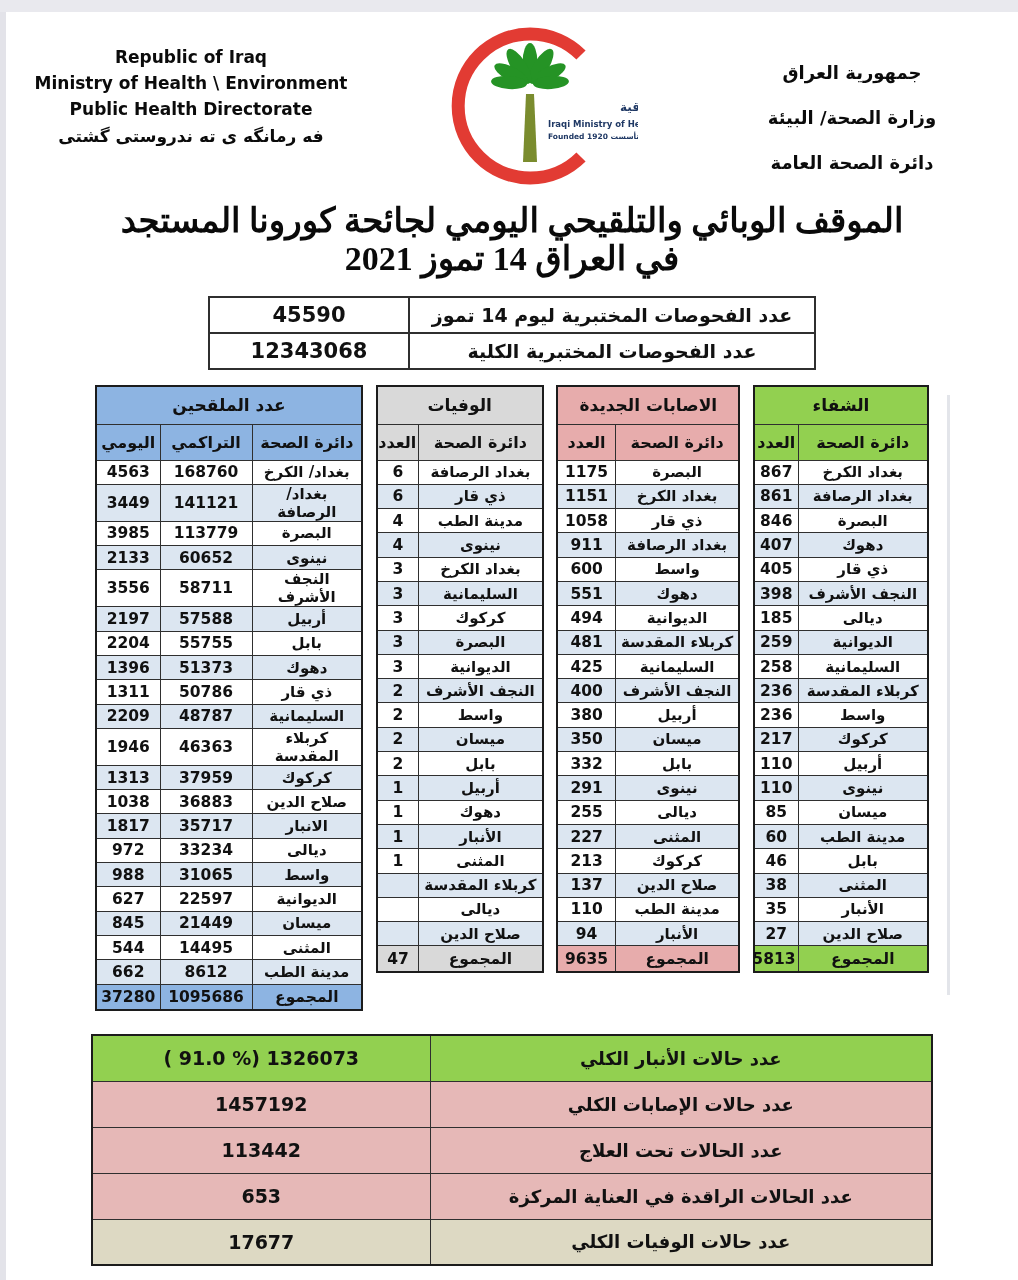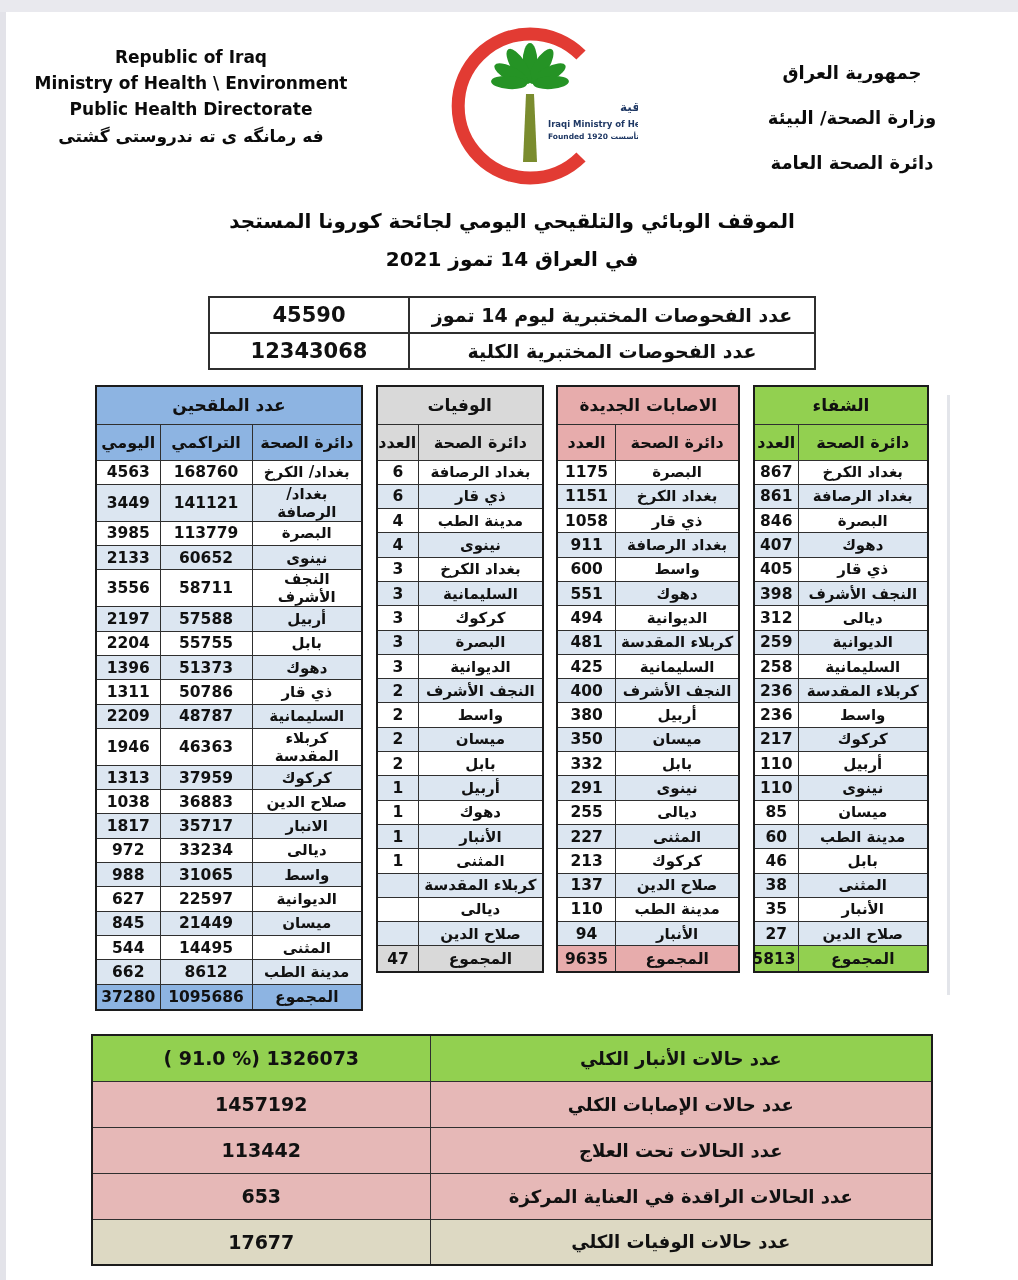--- a/index.html
+++ b/index.html
@@ -13,21 +13,21 @@
   body{font-family:"DejaVu Sans",sans-serif;font-weight:700;color:#111;}
   .page{position:relative;width:1018px;height:1280px;background:#fff;margin:12px auto;
         border-left:6px solid #e3e3e9;border-bottom:9px solid #e6e6ec;overflow:hidden;}
   
   .topbar{display:flex;justify-content:space-between;align-items:flex-start;padding:14px 26px 0 20px;}
   .en-block{width:330px;text-align:center;padding-top:18px;font-size:17px;line-height:26px;color:#0b0b0b;}
   .en-block .ku{font-size:17px;line-height:28px;}
   .ar-block{width:280px;text-align:center;padding-top:24px;font-size:18px;line-height:45px;color:#0b0b0b;}
   .logo{width:208px;height:162px;position:relative;flex:0 0 auto;}
   
-  .title{margin-top:14px;text-align:center;font-size:20px;line-height:38px;color:#0a0a0a;}
+  .title{margin-top:14px;text-align:center;font-size:34px;line-height:38px;color:#0a0a0a;font-family:Liberation Serif, serif;}
   
   table{border-collapse:collapse;table-layout:fixed;}
   .tests{width:606px;margin:18px auto 0;direction:rtl;border:2.5px solid #1c1c1c;}
   .tests td{border:2px solid var(--border);height:36px;text-align:center;vertical-align:middle;}
   .tests .t-label{width:406px;font-size:19px;}
   .tests .t-value{width:200px;font-size:21px;direction:ltr;}
   
   .tables{width:834px;margin:15px auto 0;direction:rtl;display:flex;justify-content:space-between;align-items:flex-start;}
   .rt{border:2.5px solid #1c1c1c;direction:rtl;}
   .rt th,.rt td{border:1.4px solid var(--border);text-align:center;vertical-align:middle;padding:0 2px;}
@@ -151,21 +151,21 @@
           <tr>
           <td>ذي قار</td>
           <td class="num">405</td>
         </tr>
           <tr>
           <td>النجف الأشرف</td>
           <td class="num">398</td>
         </tr>
           <tr>
           <td>ديالى</td>
-          <td class="num">312</td>
+          <td class="num">185</td>
         </tr>
           <tr>
           <td>الديوانية</td>
           <td class="num">259</td>
         </tr>
           <tr>
           <td>السليمانية</td>
           <td class="num">258</td>
         </tr>
           <tr>

